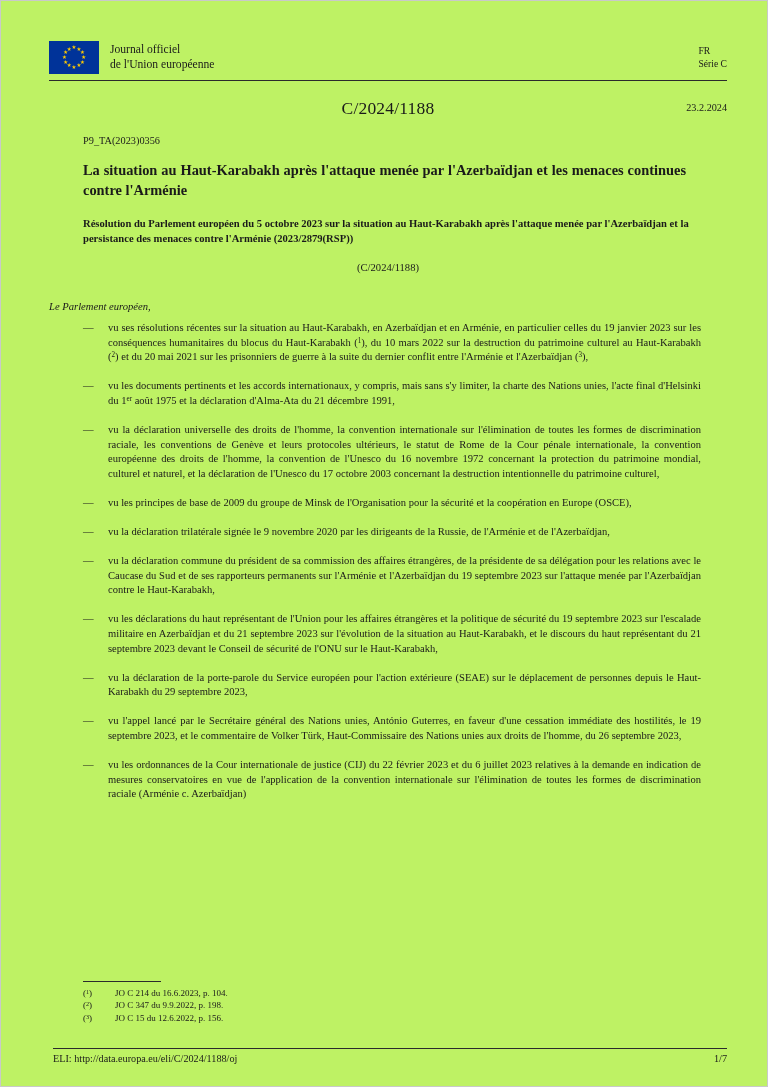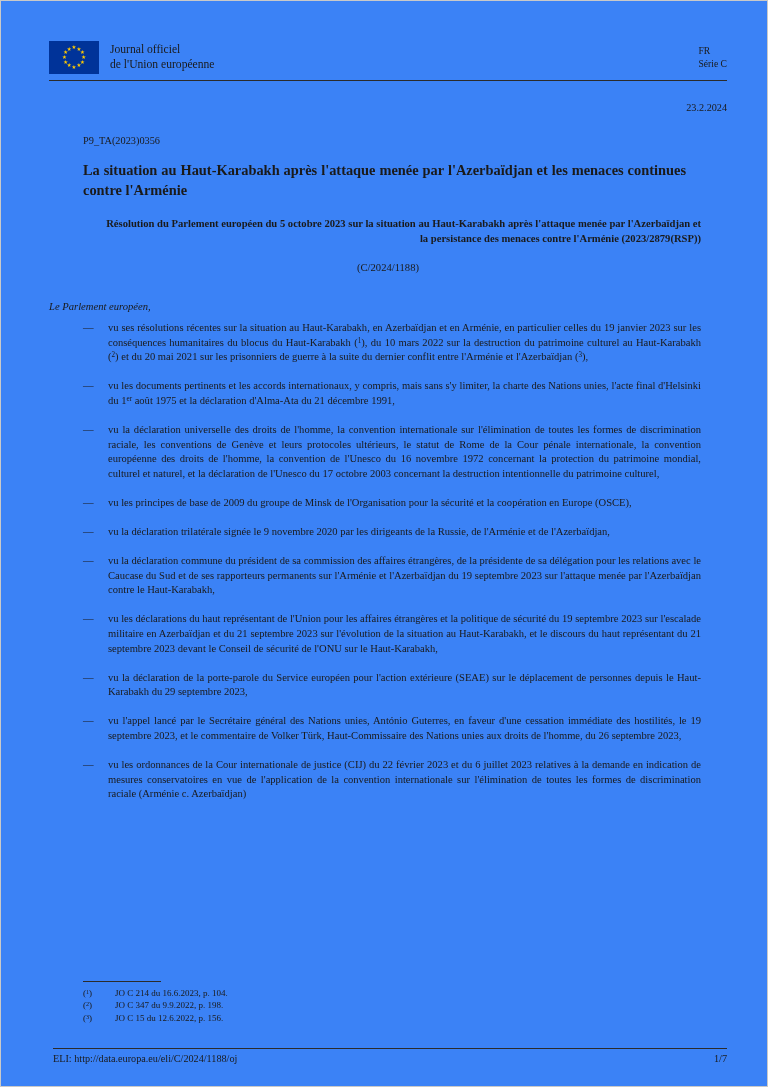--- a/index.html
+++ b/index.html
@@ -7,21 +7,21 @@
     padding: 0;
     background: #b8b8b8;
   }
   body {
     font-family: "Liberation Serif", "DejaVu Serif", serif;
   }
   .page {
     position: relative;
     width: 768px;
     height: 1087px;
-    background: #3b82f6;
+    background: #bef264;
     box-sizing: border-box;
     border: 1px solid #c9c9c9;
     overflow: hidden;
     color: #1a1a1a;
   }
   .sheet {
     position: absolute;
     left: 48px;
     right: 40px;
     top: 40px;
@@ -105,26 +105,26 @@
     margin-left: 34px;
     margin-right: 41px;
     font-size: 14.4px;
     font-weight: bold;
     line-height: 20px;
     text-align: justify;
     text-align-last: left;
   }
   .subtitle {
     margin-top: 17px;
-    margin-left: 48px;
+    margin-left: 34px;
     margin-right: 26px;
     font-size: 10.6px;
     font-weight: bold;
     line-height: 14.5px;
-    text-align: right;
+    text-align: left;
   }
   .subnum {
     margin-top: 16px;
     text-align: center;
     font-size: 10.6px;
   }
 
   
   .lead {
     margin-top: 28px;
@@ -225,20 +225,21 @@
         </div>
       </div>
       <div class="locale">
         <div>FR</div>
         <div>Série C</div>
       </div>
     </div>
     <div class="rule-head"></div>
 
     <div class="docline">
+      <div class="docnum">C/2024/1188</div>
       <div class="docdate">23.2.2024</div>
     </div>
 
     <div class="taref">P9_TA(2023)0356</div>
     <div class="title">La situation au Haut-Karabakh après l'attaque menée par l'Azerbaïdjan et les menaces continues contre l'Arménie</div>
     <div class="subtitle">Résolution du Parlement européen du 5 octobre 2023 sur la situation au Haut-Karabakh après l'attaque menée par l'Azerbaïdjan et la persistance des menaces contre l'Arménie (2023/2879(RSP))</div>
     <div class="subnum">(C/2024/1188)</div>
 
     <div class="lead">Le Parlement européen,</div>
     <div class="cites" id="cites">

